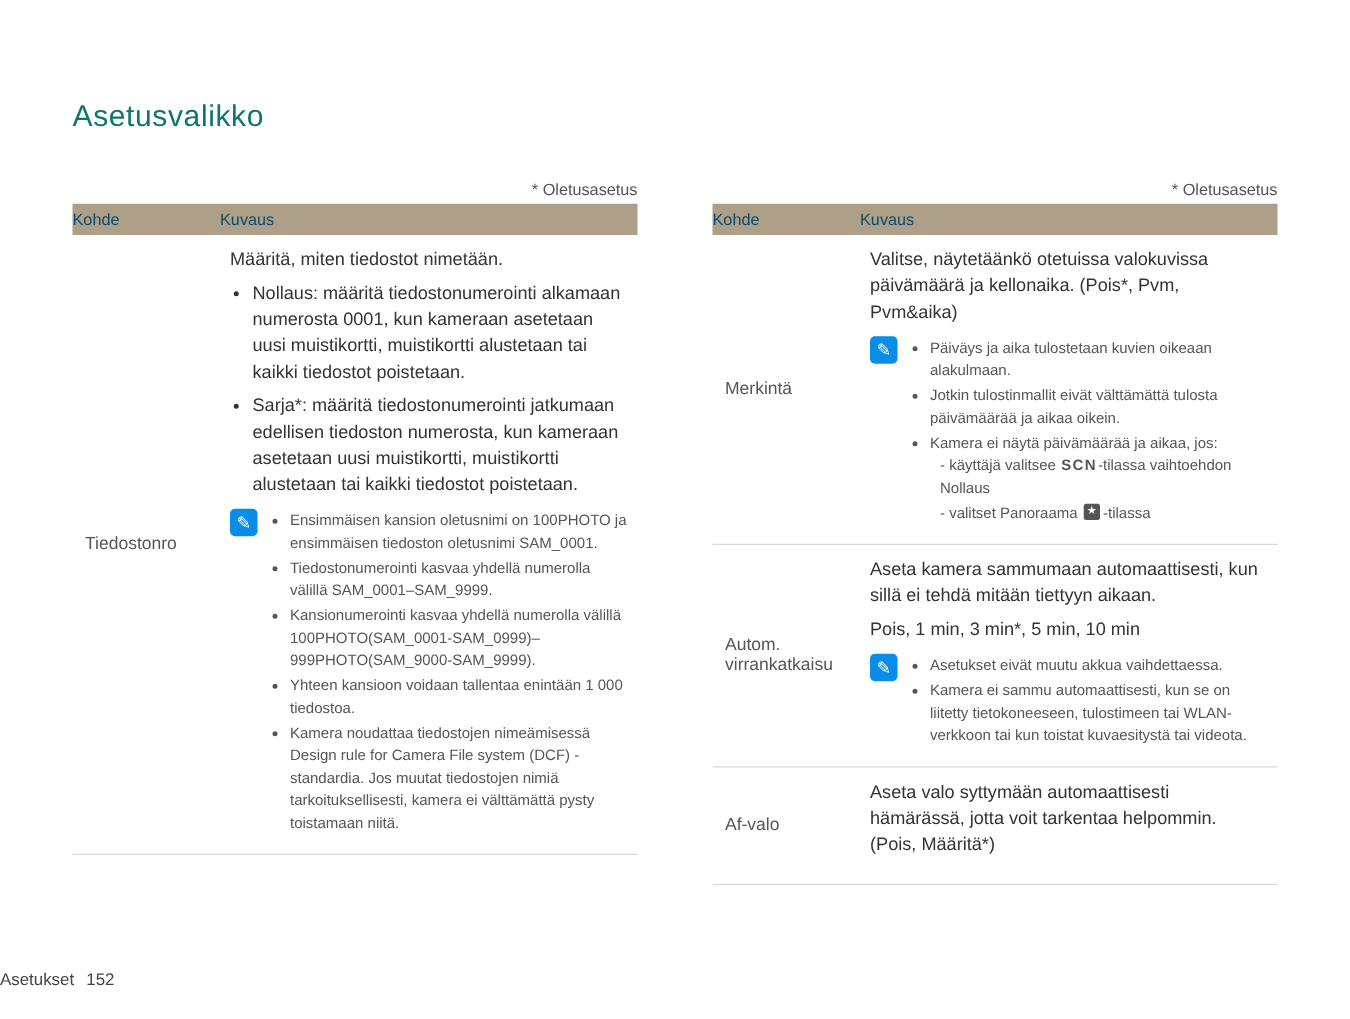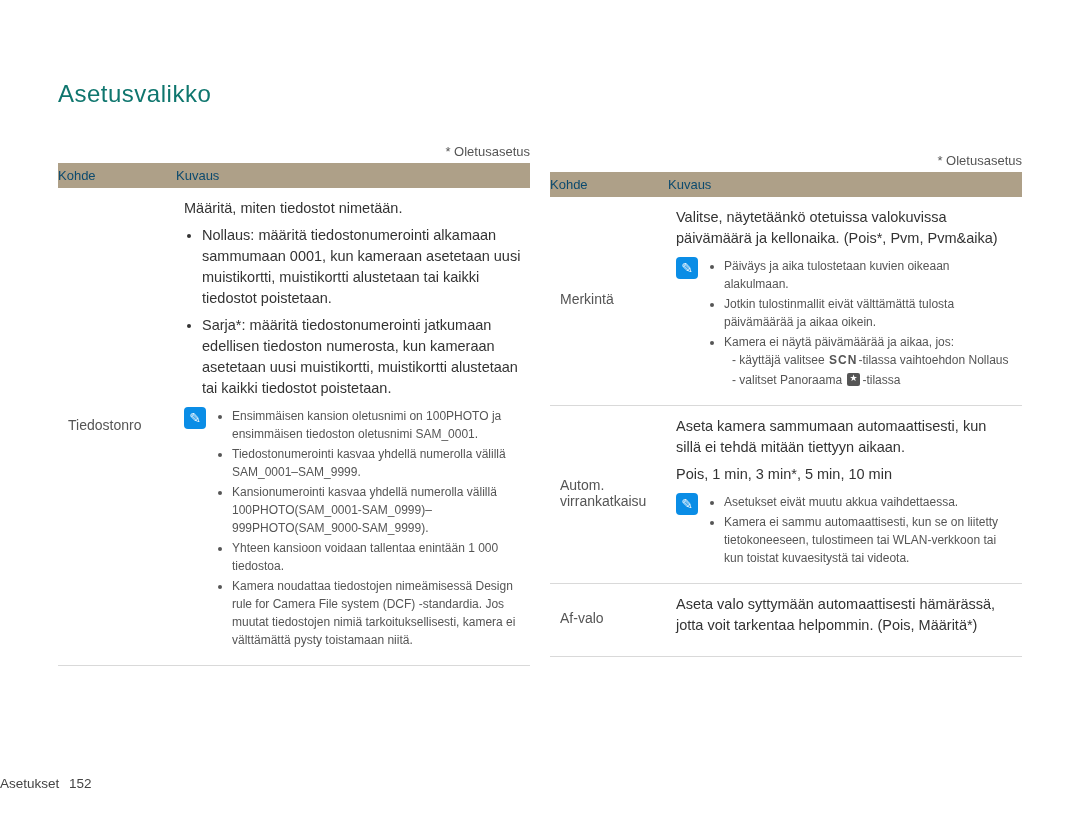--- a/index.html
+++ b/index.html
@@ -15,22 +15,21 @@
   .page-title {
     font-size: 24px;
     font-weight: 300;
     color: #0f766e;
     letter-spacing: 0.5px;
     margin-bottom: 36px;
     margin-top: 20px;
   }
   .columns {
     display: flex;
-    gap: 20px;
-    align-items: center;
+    gap: 60px;
   }
   .col {
     flex: 1;
     min-width: 0;
   }
   .default-label {
     font-size: 13px;
     color: #555;
     text-align: right;
     margin-bottom: 4px;
@@ -148,21 +147,21 @@
           <th>Kuvaus</th>
         </tr>
       </thead>
       <tbody>
         <tr>
           <td class="label">Tiedostonro</td>
           <td class="desc">
             <p>Määritä, miten tiedostot nimetään.</p>
             <ul class="main-bullets">
               <li>
-                <strong>Nollaus</strong><span>: määritä tiedostonumerointi alkamaan sammumaan 0001, kun kameraan asetetaan uusi muistikortti, muistikortti alustetaan tai kaikki tiedostot poistetaan.</span>
+                <strong>Nollaus</strong><span>: määritä tiedostonumerointi alkamaan numerosta 0001, kun kameraan asetetaan uusi muistikortti, muistikortti alustetaan tai kaikki tiedostot poistetaan.</span>
               </li>
               <li>
                 <strong>Sarja</strong><span>*: määritä tiedostonumerointi jatkumaan edellisen tiedoston numerosta, kun kameraan asetetaan uusi muistikortti, muistikortti alustetaan tai kaikki tiedostot poistetaan.</span>
               </li>
             </ul>
             <div class="note-block">
               <div class="note-icon"></div>
               <ul>
                 <li>Ensimmäisen kansion oletusnimi on 100PHOTO ja ensimmäisen tiedoston oletusnimi SAM_0001.</li>
                 <li>Tiedostonumerointi kasvaa yhdellä numerolla välillä SAM_0001–SAM_9999.</li>

